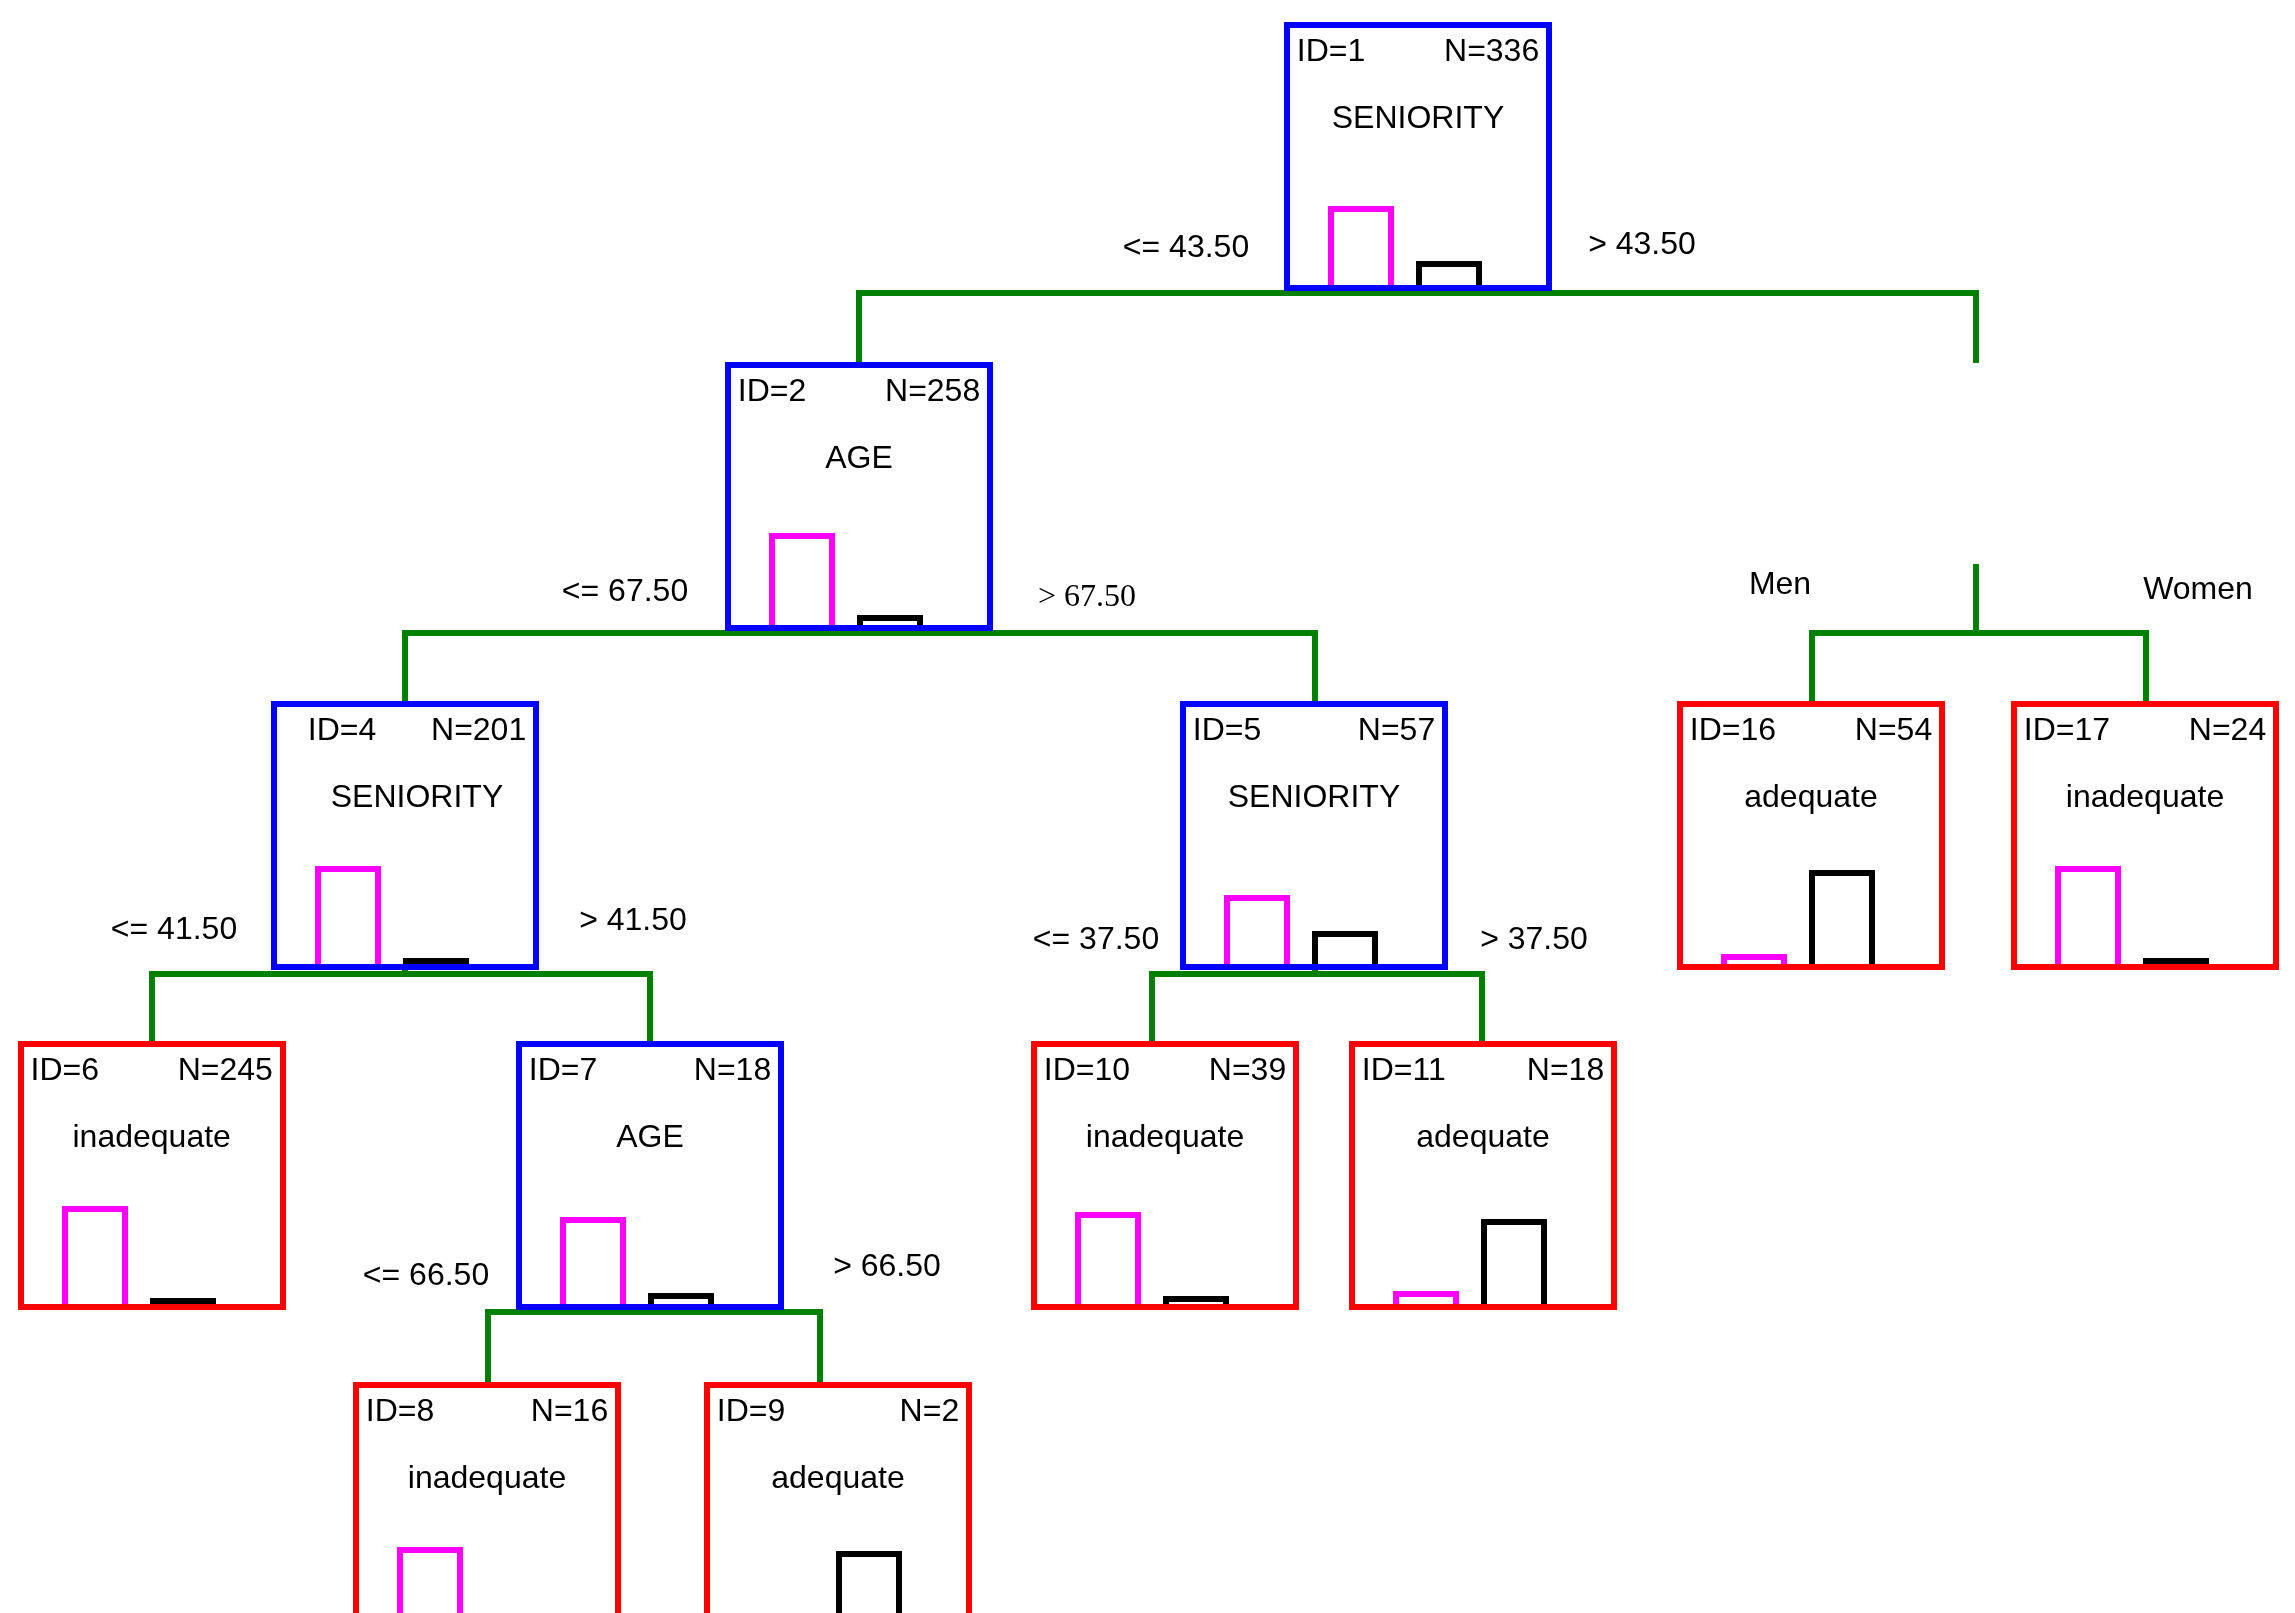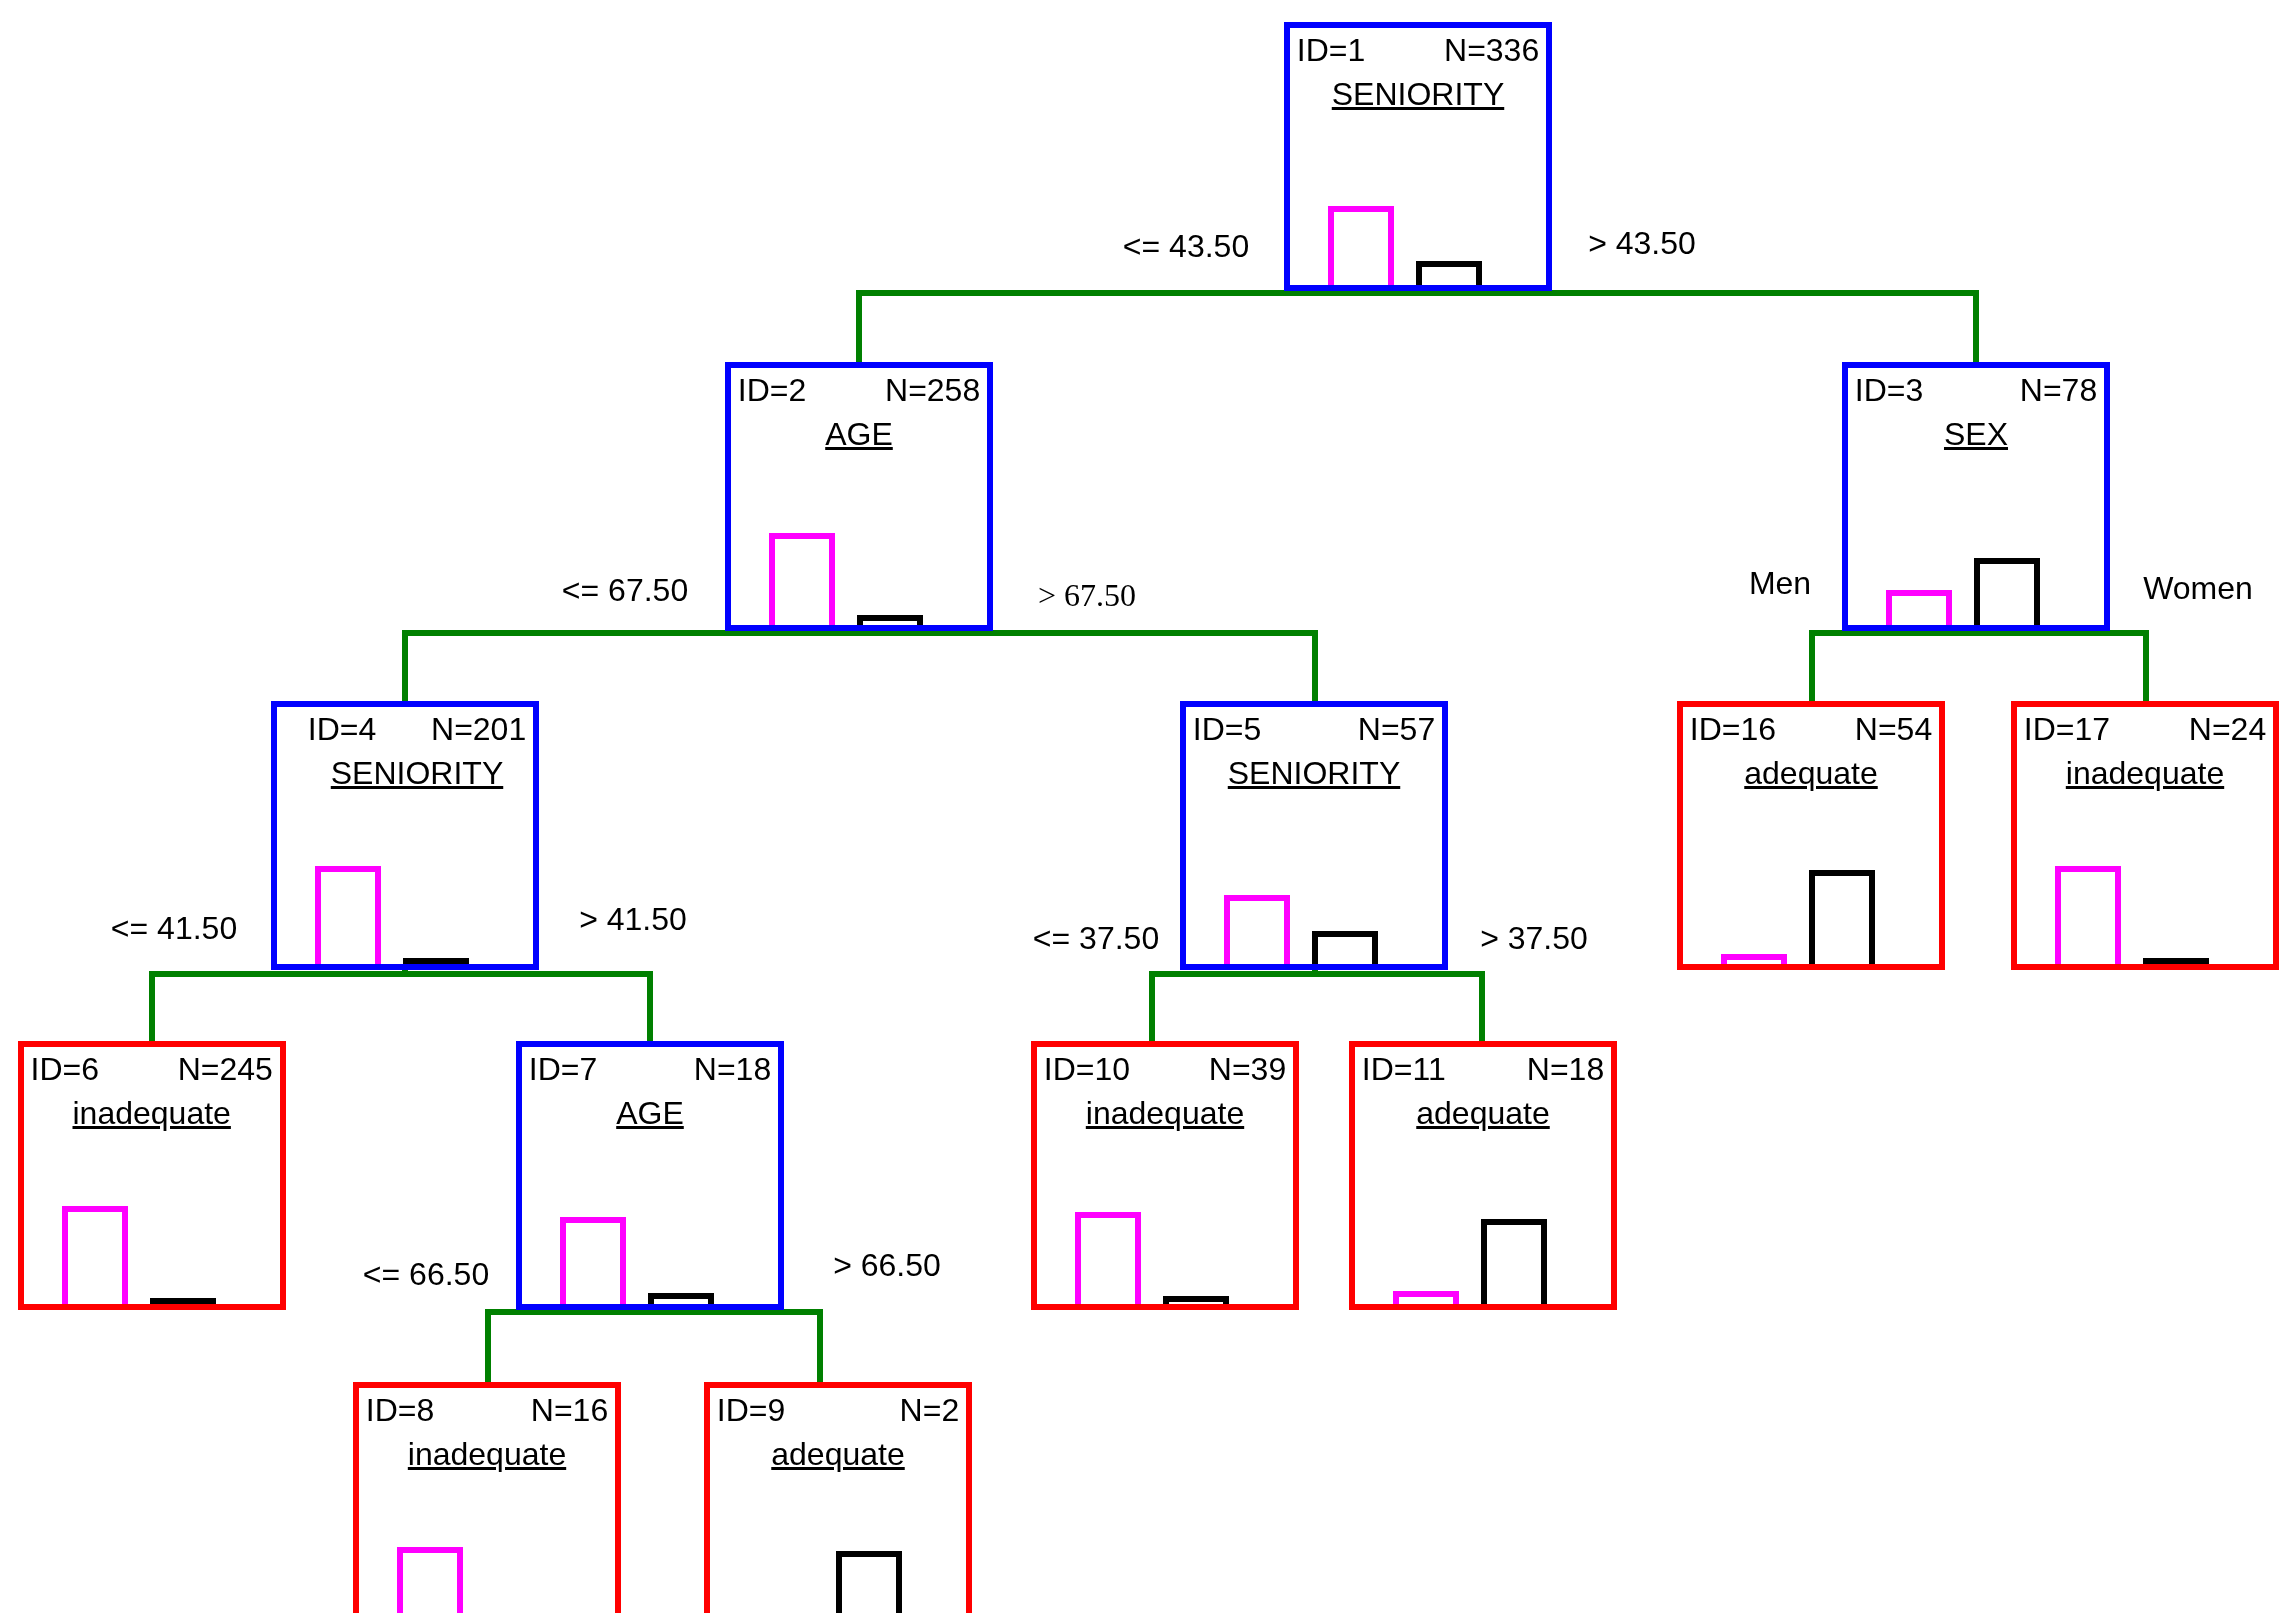--- a/index.html
+++ b/index.html
@@ -20,24 +20,23 @@
   .node.internal{border:6.1px solid #0000ff;}
   .node.leaf{border:6.1px solid #ff0000;}
   .node-header{
     display:flex;justify-content:space-between;
     padding:5.4px 6.8px 0 6.8px;
     font-size:32px;line-height:1.1;
     white-space:nowrap;
   }
   .node-var{
     text-align:center;
-    margin-top:8px;
+    margin-top:31px;
     font-size:32px;line-height:1.1;
     white-space:nowrap;
-    text-decoration:underline;
   }
   
   .bar{
     position:absolute;bottom:0;
     width:54px;
     background:#ffffff;
     border-style:solid;border-width:6.1px 6.1px 0 6.1px;
   }
   .bar.magenta{left:38px;border-color:#ff00ff;}
   .bar.black{left:126px;border-color:#000000;}
@@ -165,29 +164,20 @@
   <div class="node internal" id="n2">
     <div class="node-header">
       <span>ID=2</span>
       <span>N=258</span>
     </div>
     <div class="node-var">AGE</div>
     <div class="bar magenta" style="height: 86px;"></div>
     <div class="bar black" style="height: 4.1px;"></div>
   </div>
 
-  <div class="node internal" id="n3">
-    <div class="node-header">
-      <span>ID=3</span>
-      <span>N=78</span>
-    </div>
-    <div class="node-var">SEX</div>
-    <div class="bar magenta" style="height: 29px;"></div>
-    <div class="bar black" style="height: 61px;"></div>
-  </div>
 
   <div class="node internal" id="n4">
     <div class="node-header">
       <span>ID=4</span>
       <span>N=201</span>
     </div>
     <div class="node-var">SENIORITY</div>
     <div class="bar magenta" style="height: 92px;"></div>
     <div class="bar black" style="height: 0px;"></div>
   </div>

